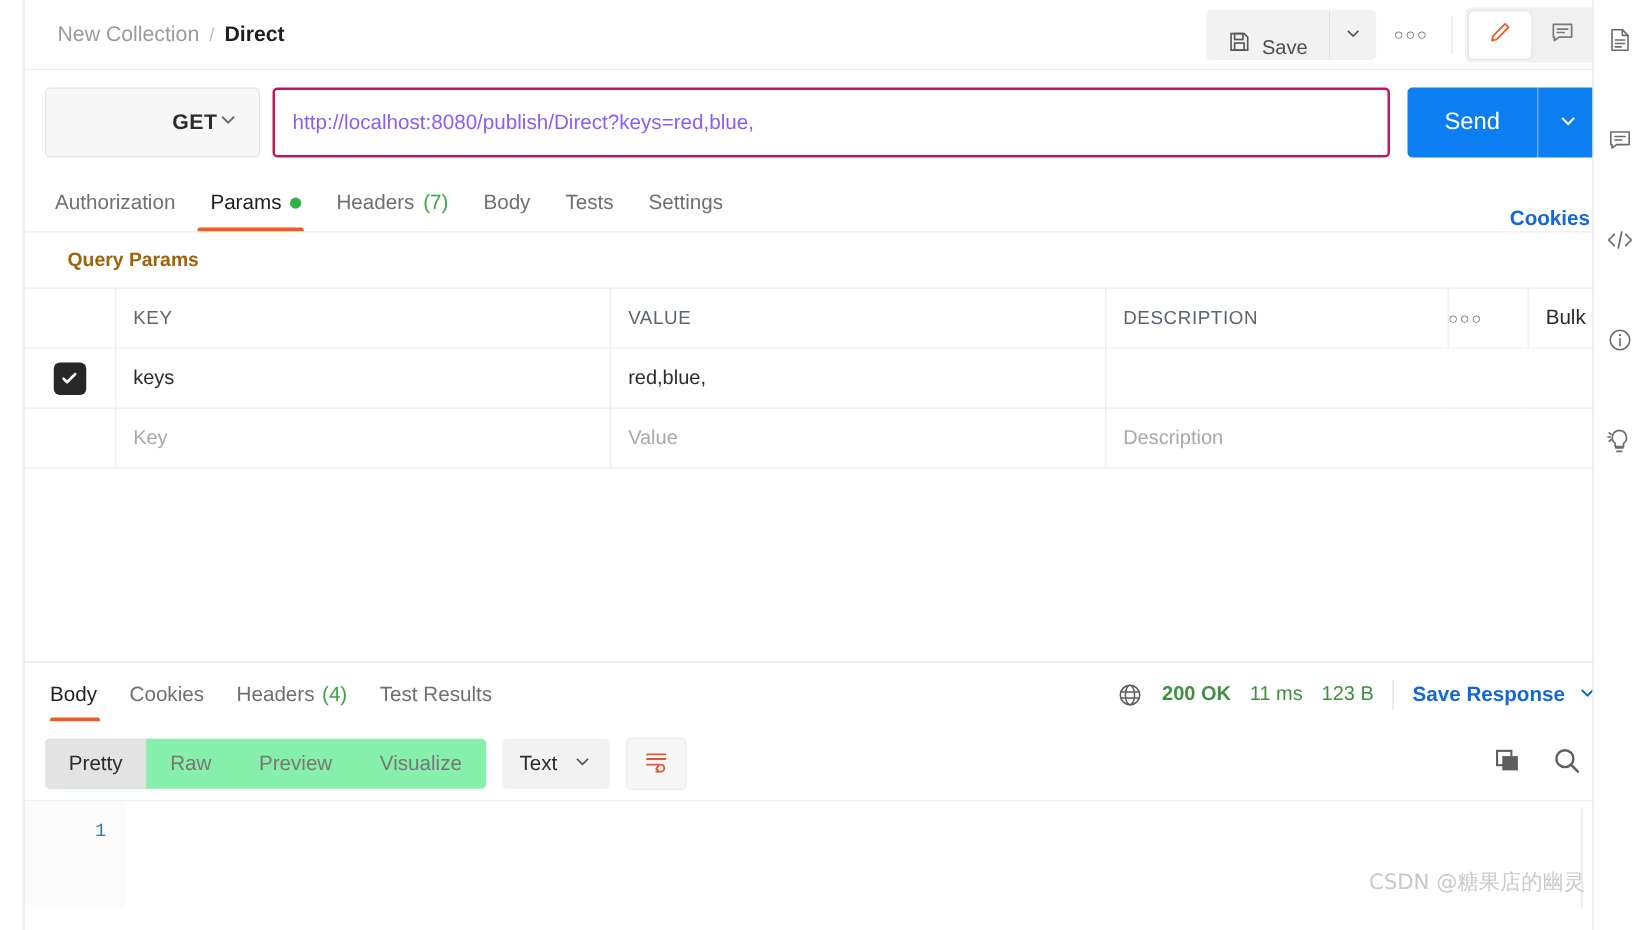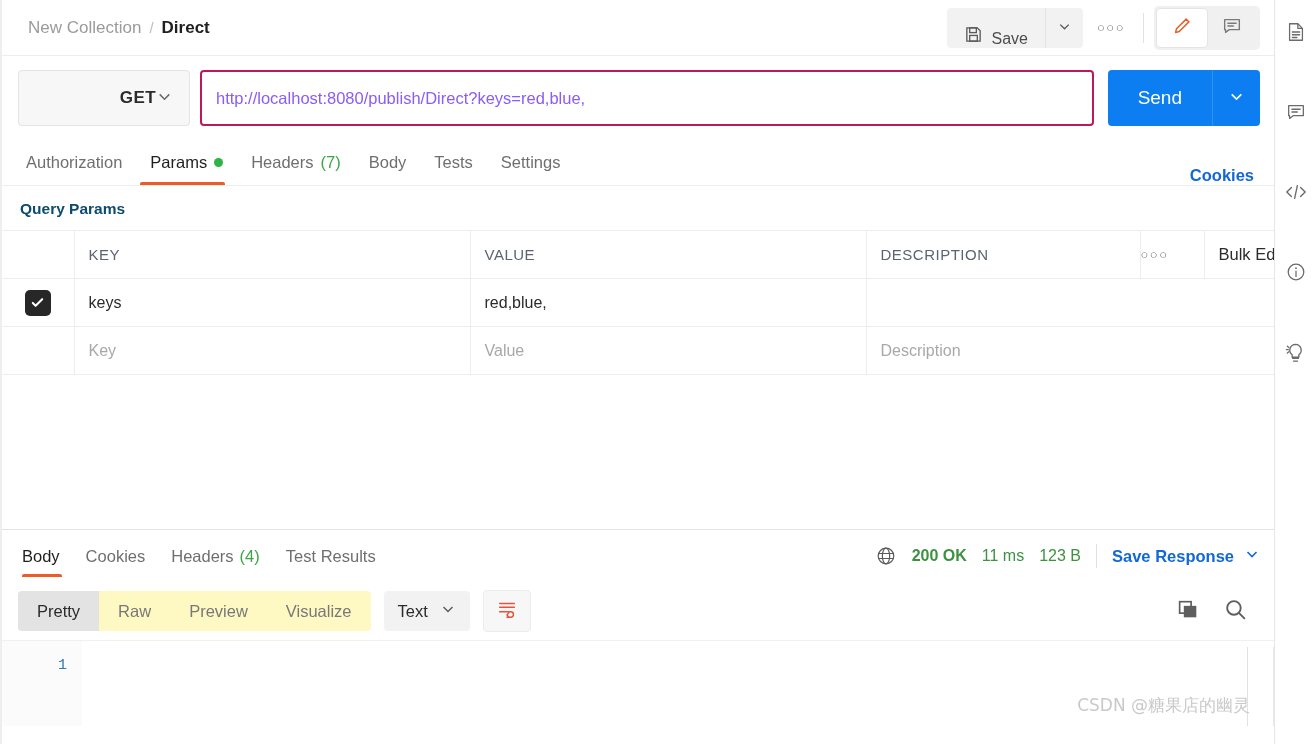--- a/index.html
+++ b/index.html
@@ -25,21 +25,21 @@
   }
   .rail-icon {
     width: 42px; height: 48px;
     display: flex; align-items: center; justify-content: center;
     color: #6b6b6b;
   }
   .rail-icon svg { display: block; }
 
   
   .main {
-    position: absolute; top: 0; left: 0;
+    position: absolute; top: 0; left: 18px;
     width: 1274px; height: 744px;
     border-left: 2px solid #eeeeee;
     background: #ffffff;
   }
 
   
   .topbar {
     position: relative;
     height: 56px;
     display: flex; align-items: center;
@@ -155,22 +155,22 @@
     width: 9px; height: 9px; border-radius: 50%;
     background: #2fb344; display: inline-block;
   }
   .cookies-link {
     margin-left: auto; color: #1268d4; font-size: 16.5px;
     font-weight: bold; cursor: pointer; padding-right: 4px;
   }
 
   
   .qp-title {
-    font-size: 15.5px; font-weight: bold; color: #0c4a6e;
-    padding: 14px 0 12px 18px;
+    font-size: 15.5px; font-weight: bold; color: #a16207;
+    padding: 14px 0 12px 34px;
   }
   .ptable { width: 100%; border-collapse: collapse; table-layout: fixed; }
   .ptable th, .ptable td {
     border: 1px solid #ededed;
     border-left: none;
     text-align: left;
     font-weight: normal;
     height: 48px;
     vertical-align: middle;
   }
@@ -240,21 +240,21 @@
   }
 
   
   .body-toolbar {
     display: flex; align-items: center; gap: 13px;
     padding: 8px 14px 8px 16px;
     height: 58px;
   }
   .seg {
     display: flex; align-items: center;
-    background: #fef9c3; border-radius: 4px; overflow: hidden;
+    background: #86efac; border-radius: 4px; overflow: hidden;
   }
   .seg-btn {
     border: none; background: none;
     height: 40px; padding: 0 19px;
     font-size: 16.5px; color: #787878;
     font-family: "Liberation Sans", sans-serif;
     cursor: pointer;
   }
   .seg-btn.active { background: #e3e3e3; color: #2b2b2b; }
   .fmt-select {

